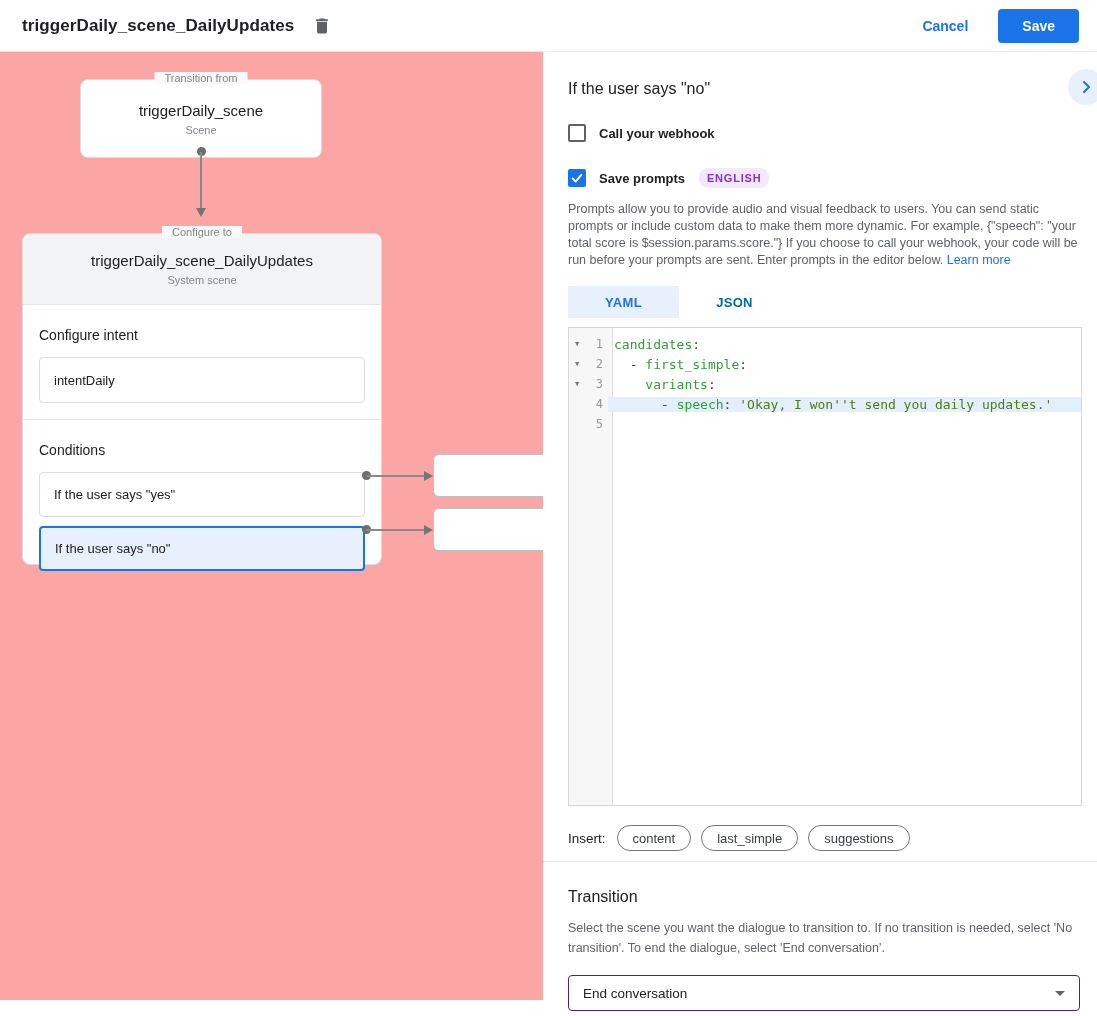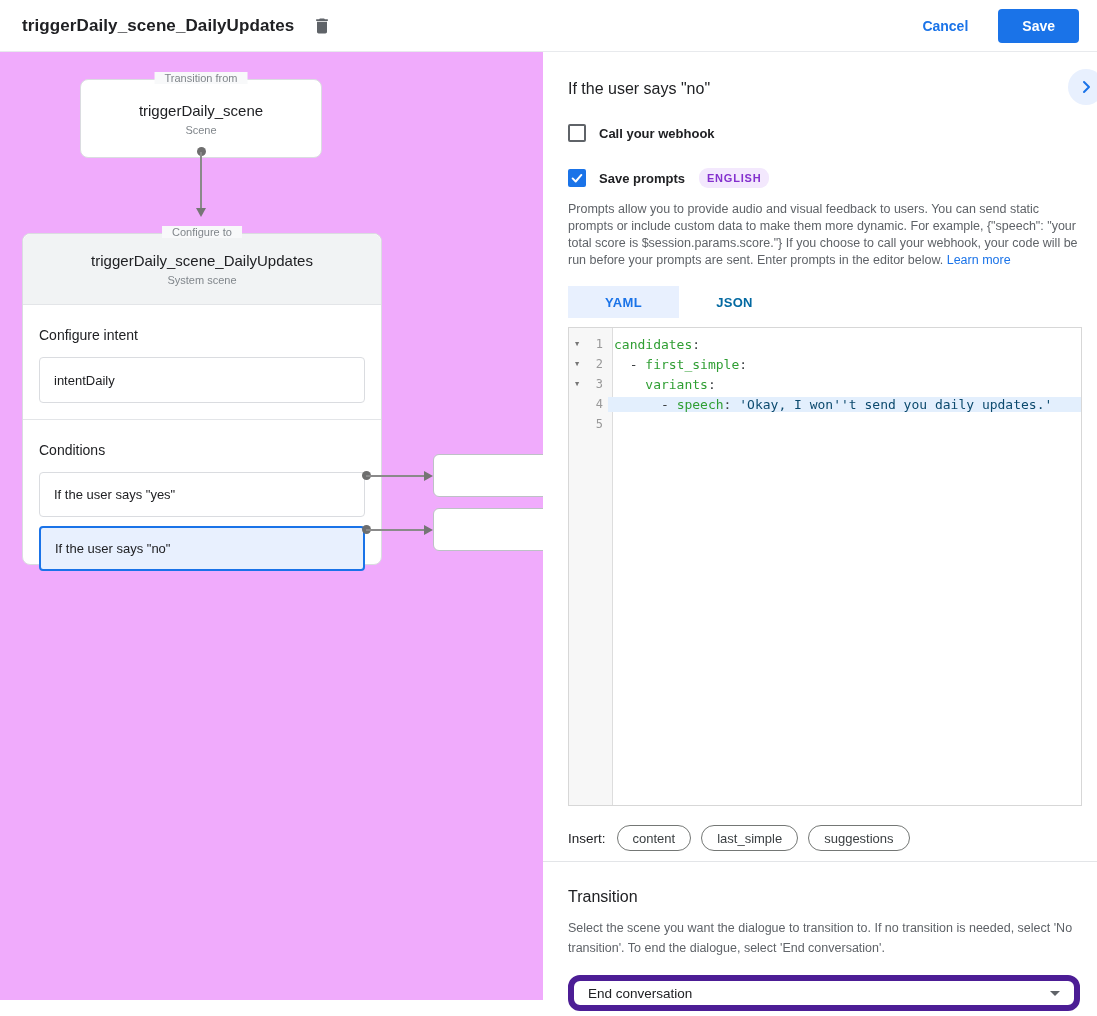--- a/index.html
+++ b/index.html
@@ -15,21 +15,21 @@
   }
   .page-title{ font-size:17px; font-weight:bold; letter-spacing:.1px; }
   .trash-btn{ margin-left:14px; width:28px; height:28px; border:none; background:transparent;
     display:flex; align-items:center; justify-content:center; cursor:pointer; }
   .header-spacer{ flex:1; }
   .cancel-btn{ background:transparent; border:none; color:#1a73e8; font-size:14px; font-weight:bold;
     padding:8px 16px; cursor:pointer; font-family:inherit; }
   .save-btn{ background:#1a73e8; color:#fff; border:none; border-radius:4px; font-size:14px;
     font-weight:bold; padding:9px 24px; margin-left:14px; cursor:pointer; font-family:inherit; }
   
-  .canvas{ position:absolute; top:52px; left:0; width:543px; bottom:16px; background:#f0abfc; overflow:hidden; }
+  .canvas{ position:absolute; top:52px; left:0; width:543px; bottom:16px; background:#fca5a5; overflow:hidden; }
   .node-label{ position:absolute; top:-8px; left:50%; transform:translateX(-50%); background:#f8f9fa;
     padding:0 10px; font-size:11px; color:#80868b; white-space:nowrap; }
   .node-from{ position:absolute; left:80px; top:27px; width:242px; height:79px; background:#fff;
     border:1px solid #dadce0; border-radius:8px; display:flex; flex-direction:column;
     align-items:center; justify-content:center; }
   .node-title{ font-size:15px; color:#202124; }
   .node-sub{ font-size:11px; color:#80868b; margin-top:5px; }
   .dot{ position:absolute; width:9px; height:9px; border-radius:50%; background:#6e6e6e; }
   .vline{ position:absolute; width:2px; background:#8a8a8a; }
   .hline{ position:absolute; height:2px; background:#8a8a8a; }
@@ -74,30 +74,30 @@
     background:#fff; overflow:hidden; font-family:"DejaVu Sans Mono","Liberation Mono",monospace; }
   .gutter-bg{ position:absolute; left:0; top:0; bottom:0; width:44px; background:#f7f7f7;
     border-right:1px solid #ddd; }
   .code-lines{ position:relative; padding-top:6px; }
   .code-line{ display:flex; height:20px; align-items:center; }
   .fold-cell{ width:16px; text-align:center; font-size:7px; color:#777; cursor:pointer; flex:none; }
   .num-cell{ width:23px; text-align:right; padding-right:5px; font-size:12px; color:#999; flex:none; }
   .text-cell{ flex:1; padding-left:6px; font-size:13px; white-space:pre; overflow:hidden; color:#3c4043; }
   .text-cell.active{ background:#e3effd; }
   .tok-k{ color:#2f9e33; }
-  .tok-s{ color:#0c4a6e;margin-top:11px; }
+  .tok-s{ color:#4d7c0f;margin-top:11px; }
   .insert-row{ display:flex; align-items:center; margin-top:19px; }
   .insert-label{ font-size:13.5px; color:#202124; margin-right:11px; }
   .chip{ height:26px; border:1px solid #747775; border-radius:13px; background:#fff; color:#3c4043;
     font-size:13px; padding:0 15px; margin-right:10px; cursor:pointer; font-family:inherit; }
   .transition-sec{ position:absolute; left:0; right:0; top:809px; border-top:1px solid #e3e5e8;
     padding:26px 17px 0 25px; }
   .trans-heading{ font-size:16px; color:#202124; }
   .trans-desc{ margin-top:12px; font-size:12.5px; line-height:20px; color:#5f6368; width:512px; }
-  .dropdown{ margin-top:17px; width:512px; height:36px; border:6px solid #4c1d95; border-radius:12px;
+  .dropdown{ margin-top:17px; width:512px; height:36px; border:1px solid #4c1d95; border-radius:4px;
     background:#fff; display:flex; align-items:center; padding:0 14px; font-size:13.5px; cursor:pointer; }
   .dd-caret{ margin-left:auto; width:0; height:0; border-left:5px solid transparent;
     border-right:5px solid transparent; border-top:5px solid #5f6368; }
 </style>
 </head>
 <body>
 
 <div class="app">
 
   <div class="top-header">

